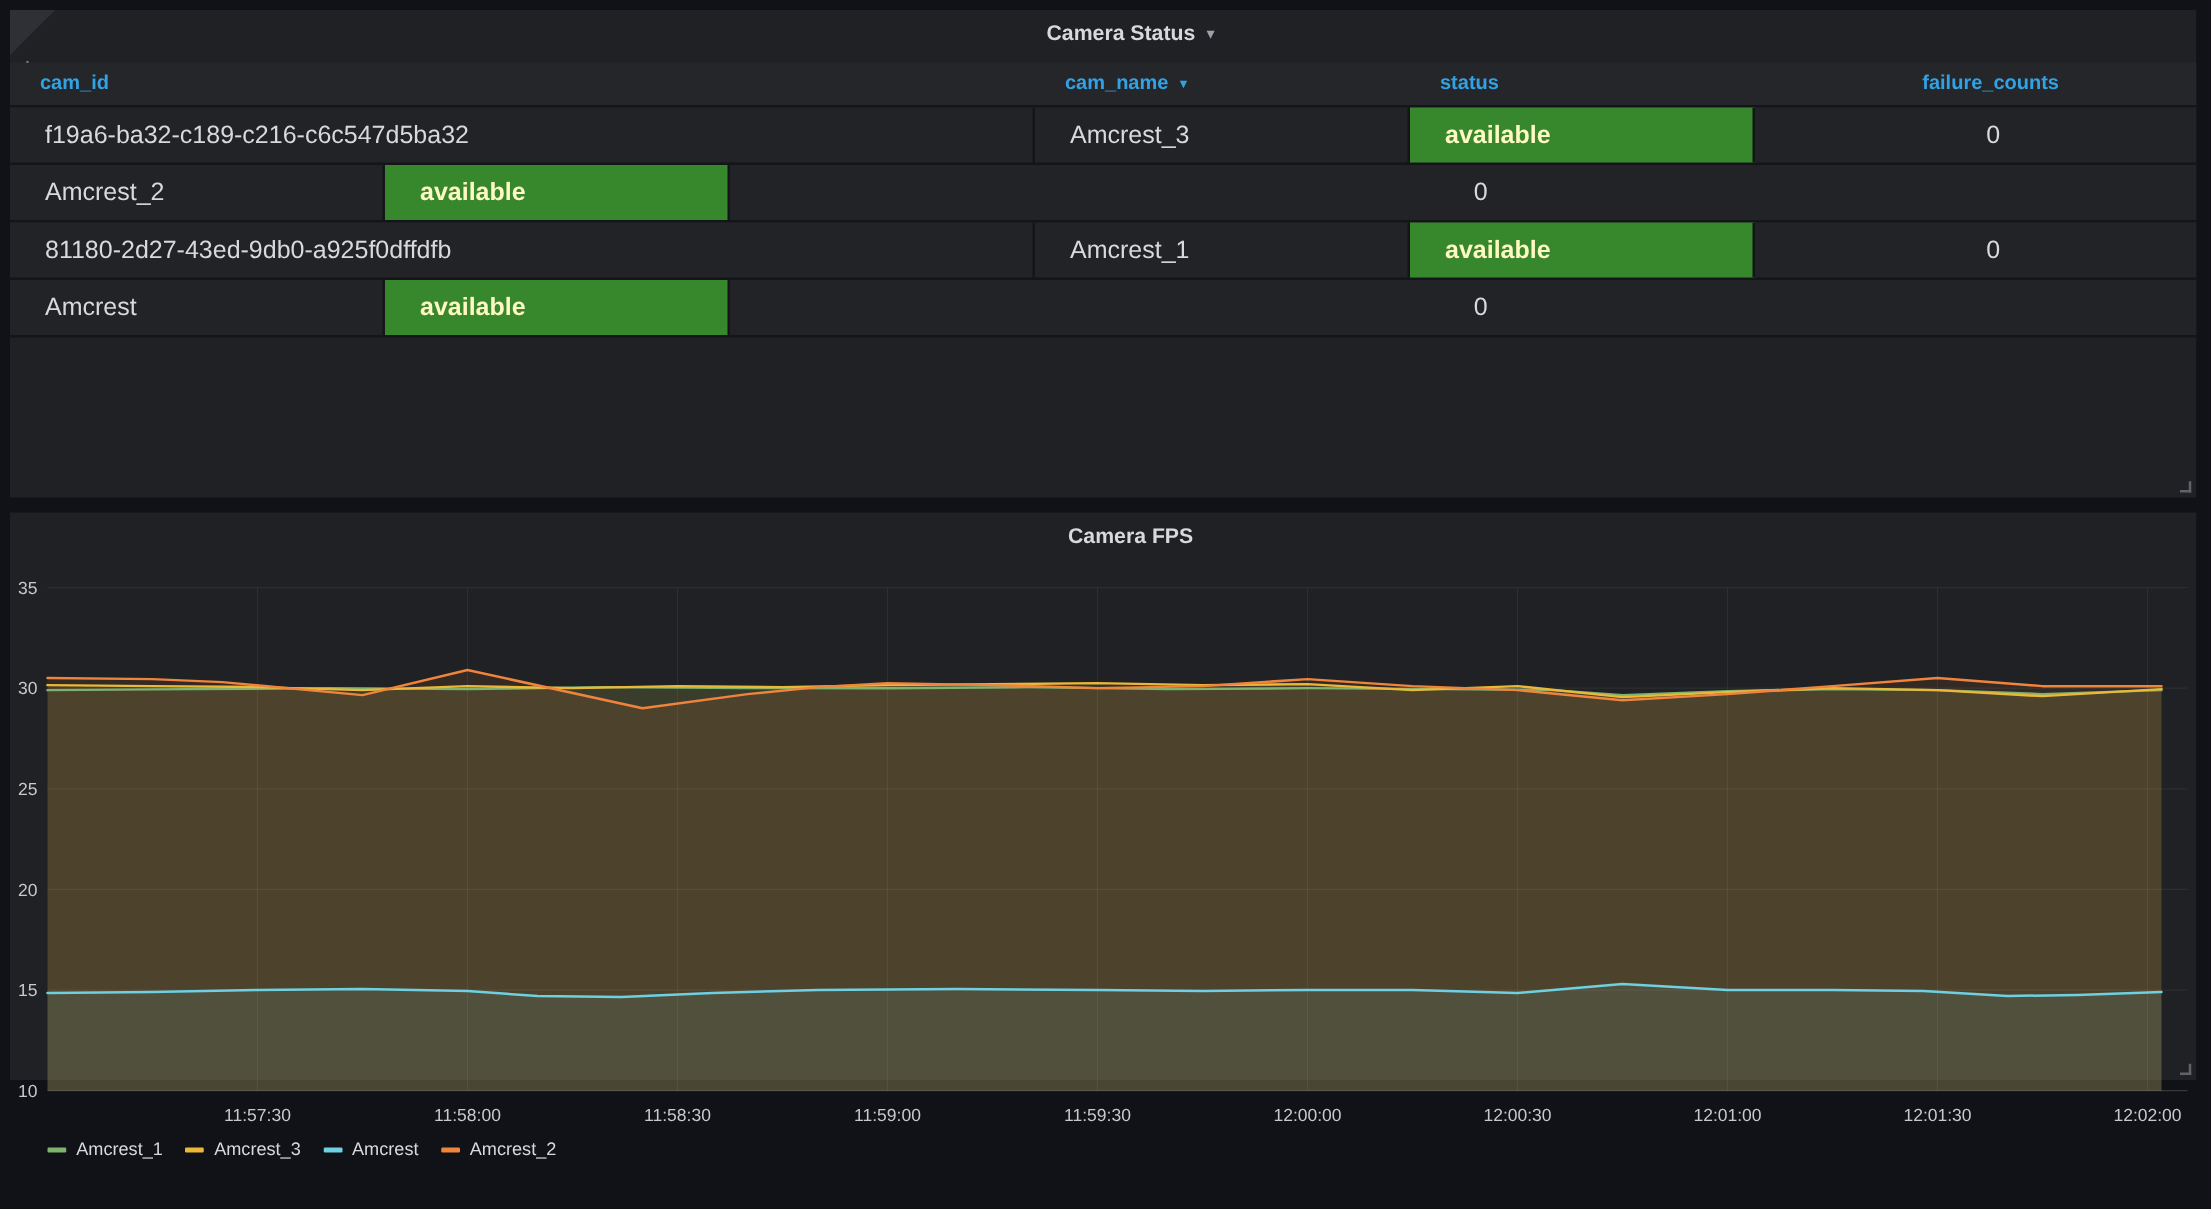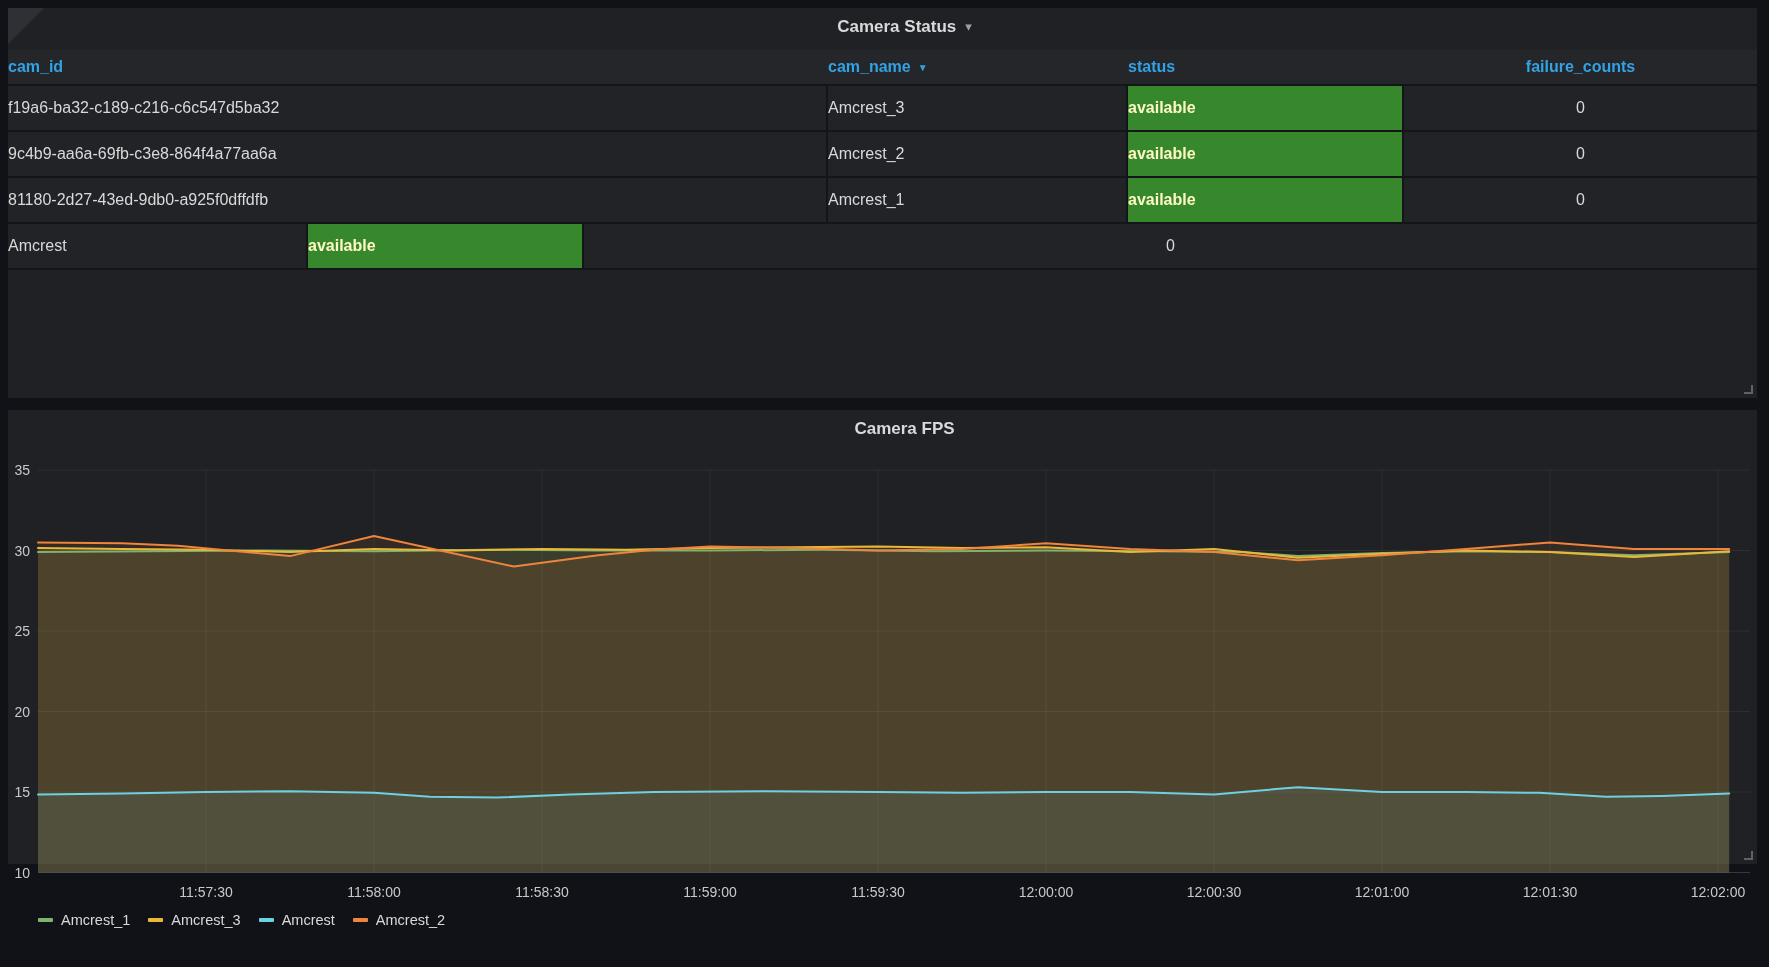--- a/index.html
+++ b/index.html
@@ -19,24 +19,24 @@
   
   .info-corner{position:absolute;top:0;left:0;width:0;height:0;
     border-top:36px solid #2e3036;border-right:36px solid transparent;cursor:pointer;}
   .info-i{position:absolute;top:3px;left:11px;font:700 italic 15px "Liberation Serif",serif;color:#98a0ad;}
   
   .resize-handle{position:absolute;right:4px;bottom:4px;width:9px;height:9px;
     border-right:2px solid #606268;border-bottom:2px solid #606268;cursor:nwse-resize;}
   
   .table{position:absolute;top:42px;left:0;right:0;}
   .thead{display:flex;height:36px;background:var(--hdr-bg);align-items:center;border-bottom:2px solid var(--sep);}
-  .th{color:var(--blue);font-size:16px;font-weight:700;padding-left:0;display:flex;align-items:center;cursor:pointer;overflow:hidden;white-space:nowrap;}
+  .th{color:var(--blue);font-size:16px;font-weight:700;padding-left:24px;display:flex;align-items:center;cursor:pointer;overflow:hidden;white-space:nowrap;}
   .sort-caret{color:var(--blue);font-size:10px;margin-left:7px;}
   .tr{display:flex;height:46px;background:var(--row-bg);border-bottom:2px solid var(--sep);}
-  .td{display:flex;align-items:center;padding-left:0;font-size:16px;color:var(--text);
+  .td{display:flex;align-items:center;padding-left:28px;font-size:20px;color:var(--text);
       border-right:2px solid var(--sep);overflow:hidden;white-space:nowrap;}
   .td:last-child{border-right:none;}
   .c0{width:820px;flex:0 0 820px;}
   .c1{width:300px;flex:0 0 300px;}
   .c2{width:276px;flex:0 0 276px;}
   .c3{flex:1;justify-content:center;}
   .status-cell{background:var(--green);color:#fef9c3;font-weight:bold;}
   
   .chart-svg{position:absolute;top:0;left:0;}
   .chart-svg text{font-family:"Liberation Sans",sans-serif;font-size:14px;fill:var(--tick);}
@@ -75,21 +75,20 @@
           </div>
         </div>
       <div class="tbody">
           <div class="tr">
             <div class="td c0">f19a6-ba32-c189-c216-c6c547d5ba32</div>
             <div class="td c1">Amcrest_3</div>
             <div class="td c2 status-cell">available</div>
             <div class="td c3">0</div>
           </div>
           <div class="tr">
-            <div class="td c0">9c4b9-aa6a-69fb-c3e8-864f4a77aa6a</div>
             <div class="td c1">Amcrest_2</div>
             <div class="td c2 status-cell">available</div>
             <div class="td c3">0</div>
           </div>
           <div class="tr">
             <div class="td c0">81180-2d27-43ed-9db0-a925f0dffdfb</div>
             <div class="td c1">Amcrest_1</div>
             <div class="td c2 status-cell">available</div>
             <div class="td c3">0</div>
           </div>

